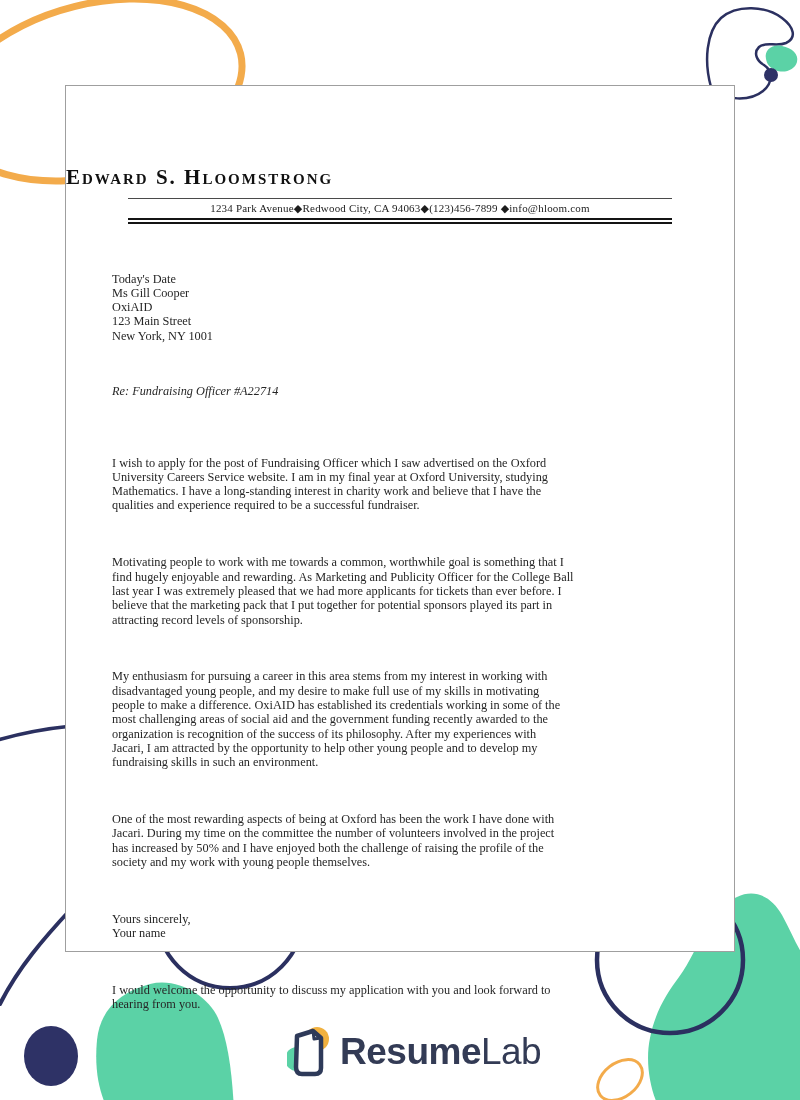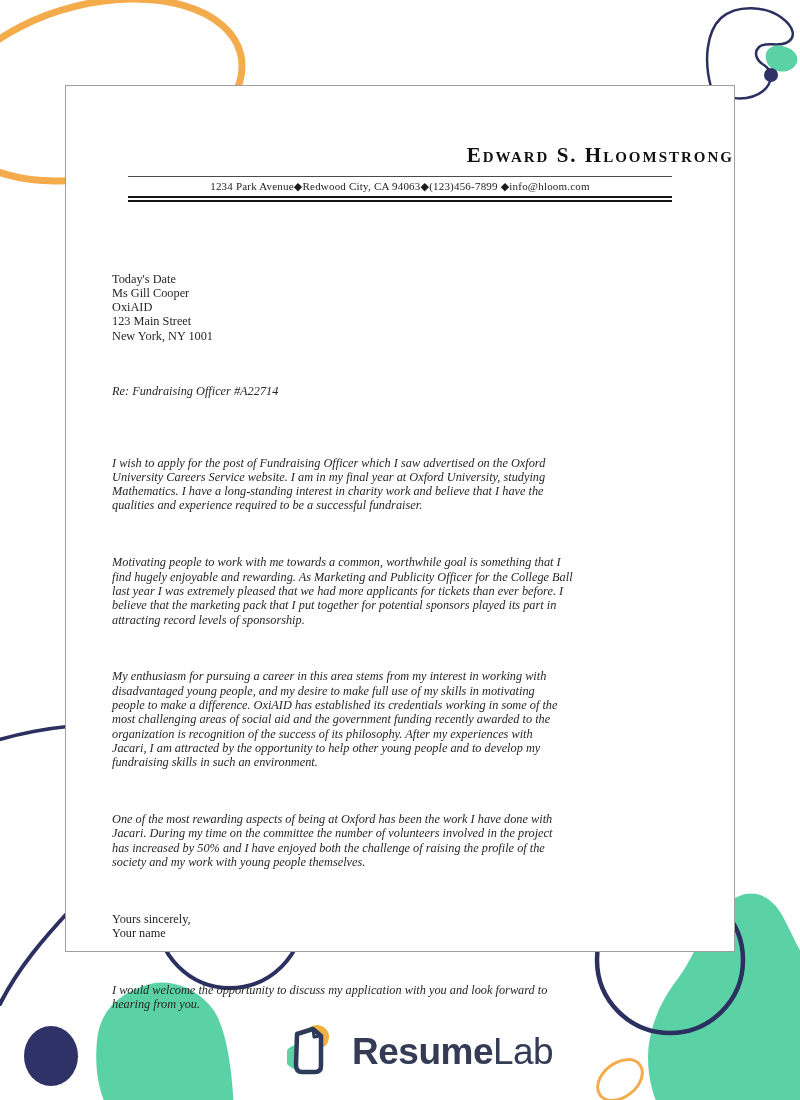--- a/index.html
+++ b/index.html
@@ -3,36 +3,36 @@
 <meta charset="utf-8">
 <style>
   html,body{margin:0;padding:0;background:#fff;}
   .canvas{position:relative;width:800px;height:1100px;background:#ffffff;overflow:hidden;
           font-family:"Liberation Serif","DejaVu Serif",serif;}
   .bg{position:absolute;left:0;top:0;width:800px;height:1100px;}
 
   
   .paper{position:absolute;left:65px;top:85px;width:670px;height:867px;background:#ffffff;
          border:1px solid #9f9f9f;box-sizing:border-box;z-index:2;}
-  .cl-name{margin-top:56px;text-align:right;font-size:21px;line-height:26px;font-weight:700;
+  .cl-name{margin-top:78px;text-align:left;font-size:21px;line-height:26px;font-weight:700;
            font-variant:small-caps;font-variant-caps:small-caps;letter-spacing:2px;color:#101010;}
   .rule-thin{margin:8px 62px 0;border-top:1px solid #4a4a4a;}
   .cl-contact{margin-top:2px;text-align:center;font-size:11px;line-height:14px;color:#1c1c1c;
               letter-spacing:.2px;}
   .rule-double{margin:3px 62px 0;height:1.5px;border-top:2.5px solid #141414;border-bottom:2px solid #141414;}
   .cl-body{position:absolute;left:46px;top:157px;right:40px;font-size:12.3px;line-height:14.3px;
            color:#262626;white-space:pre;}
   .block{margin:0;}
   .subject{margin-top:12px;font-style:italic;}
-  .para{margin-top:14px;font-style:italic;}
+  .para{margin-top:14px;}
   .para.first{margin-top:29px;}
   .closing{margin-top:14px;}
 
   
-  .logo{position:absolute;left:287px;top:1024px;display:flex;align-items:flex-start;gap:21px;z-index:3;
+  .logo{position:absolute;left:287px;top:1024px;display:flex;align-items:flex-end;gap:9px;z-index:3;
         font-family:"Liberation Sans","DejaVu Sans",sans-serif;color:#333b55;cursor:pointer;}
   .logo-text{font-size:37px;line-height:56px;letter-spacing:-.5px;}
   .logo-bold{font-weight:700;}
   .logo-light{font-weight:300;}
 </style>
 </head>
 <body>
 
 <div class="canvas">
 

